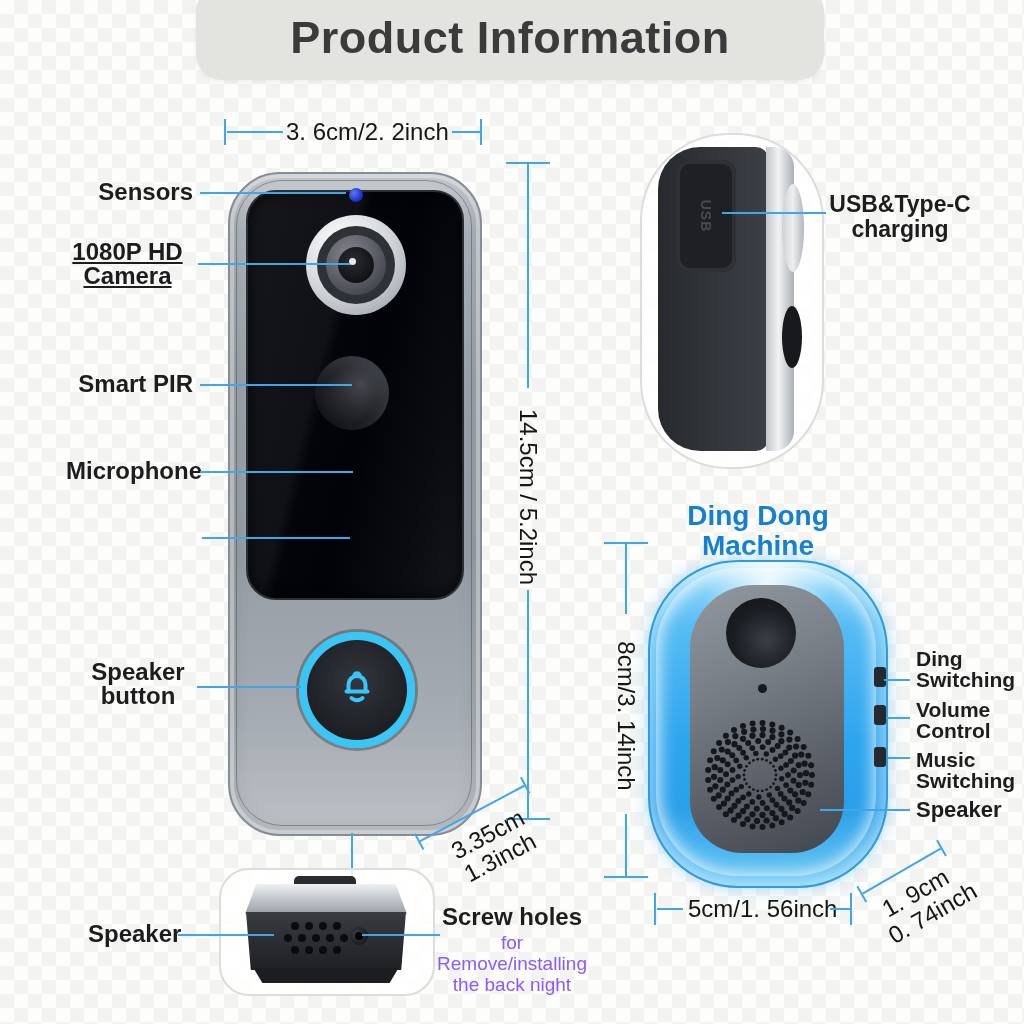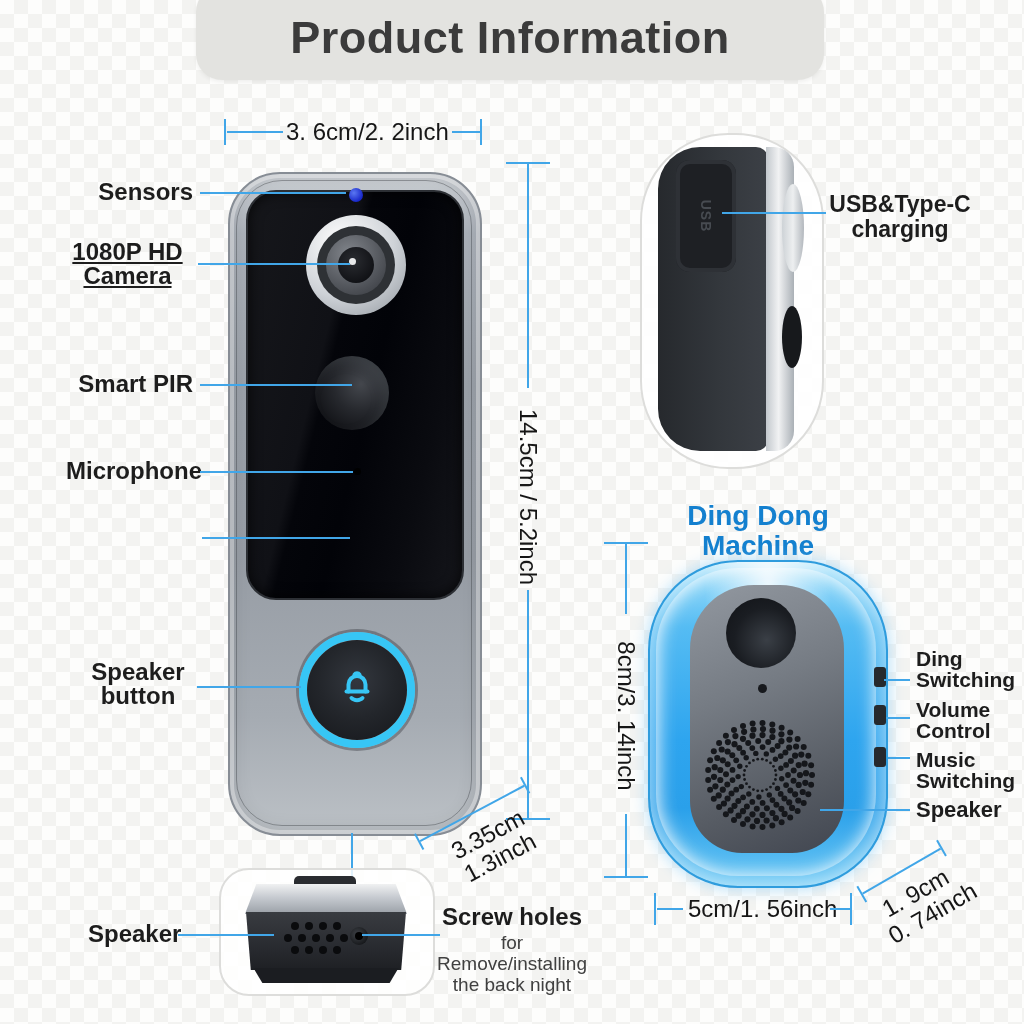--- a/index.html
+++ b/index.html
@@ -86,21 +86,21 @@
     background:linear-gradient(180deg,#393c41 0%,#26282d 70%,#1e2024 100%);
     clip-path:polygon(0 0,100% 0,97% 100%,3% 100%);}
   .bv-base{position:absolute;left:252px;top:968px;width:148px;height:15px;background:#1b1d21;
     clip-path:polygon(1% 0,99% 0,93% 100%,7% 100%);}
   .bv-holes{position:absolute;left:284px;top:922px;display:flex;flex-direction:column;gap:4px;align-items:center;}
   .bv-holes .row{display:flex;gap:6px;}
   .hole{width:8px;height:8px;border-radius:50%;background:#0a0b0d;}
   .screw{position:absolute;left:350px;top:927px;width:18px;height:18px;border-radius:50%;
     background:radial-gradient(circle at 40% 40%,#3e4146,#17191c 72%);}
   .screw-in{position:absolute;left:5px;top:5px;width:8px;height:8px;border-radius:50%;background:#000;}
-  .screw-sub{position:absolute;color:#404040;font-size:19px;line-height:21px;font-weight:400;}
+  .screw-sub{position:absolute;color:#8b5cf6;font-size:19px;line-height:21px;font-weight:400;}
 
   
   .sv-box{position:absolute;left:640px;top:133px;width:180px;height:332px;border-radius:88px;
     background:rgba(255,255,255,0.9);border:2px solid #dddddb;}
   .sv-body{position:absolute;left:658px;top:147px;width:110px;height:304px;
     border-radius:42px 12px 12px 42px;
     background:linear-gradient(90deg,#26292d 0%,#33373c 55%,#3c4046 100%);}
   .sv-silver{position:absolute;left:766px;top:147px;width:28px;height:304px;border-radius:0 20px 20px 0;
     background:linear-gradient(90deg,#c3c8cd 0%,#f1f2f3 45%,#aab0b6 100%);}
   .sv-lens{position:absolute;left:782px;top:184px;width:22px;height:88px;border-radius:50%;

